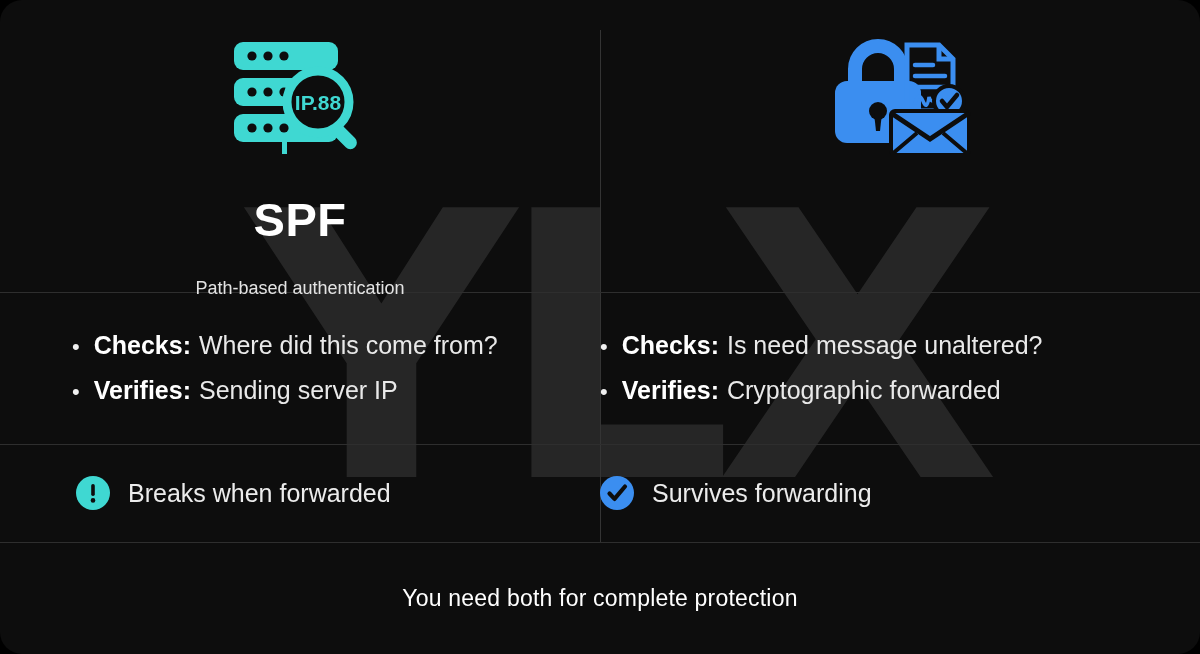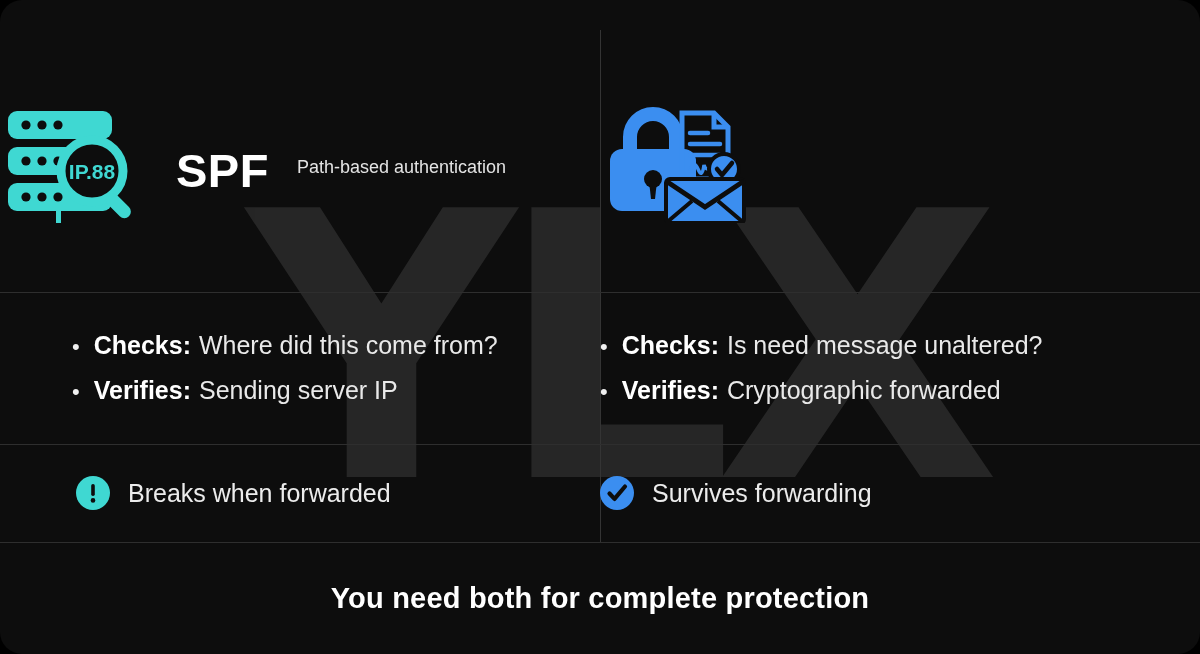--- a/index.html
+++ b/index.html
@@ -82,21 +82,21 @@
     top: 0;
     left: 0;
     width: 1200px;
     height: 292px;
     display: flex;
     z-index: 3;
   }
   .head-cell {
     width: 600px;
     display: flex;
-    flex-direction: row;
+    flex-direction: column;
     align-items: center;
     justify-content: flex-start;
     padding-top: 34px;
     box-sizing: border-box;
     gap: 28px;
   }
   .icon-wrap {
     height: 122px;
     display: flex;
     align-items: center;
@@ -212,22 +212,22 @@
     top: 542px;
     left: 0;
     width: 1200px;
     height: 112px;
     display: flex;
     align-items: center;
     justify-content: center;
     z-index: 3;
   }
   .footer-text {
-    font-size: 29px;
-    font-weight: 700;
+    font-size: 23px;
+    font-weight: 400;
     color: #ffffff;
     letter-spacing: .2px;
     line-height: 1;
     text-align: right;
   }
 </style>
 </head>
 <body>
 
 <div class="card">

